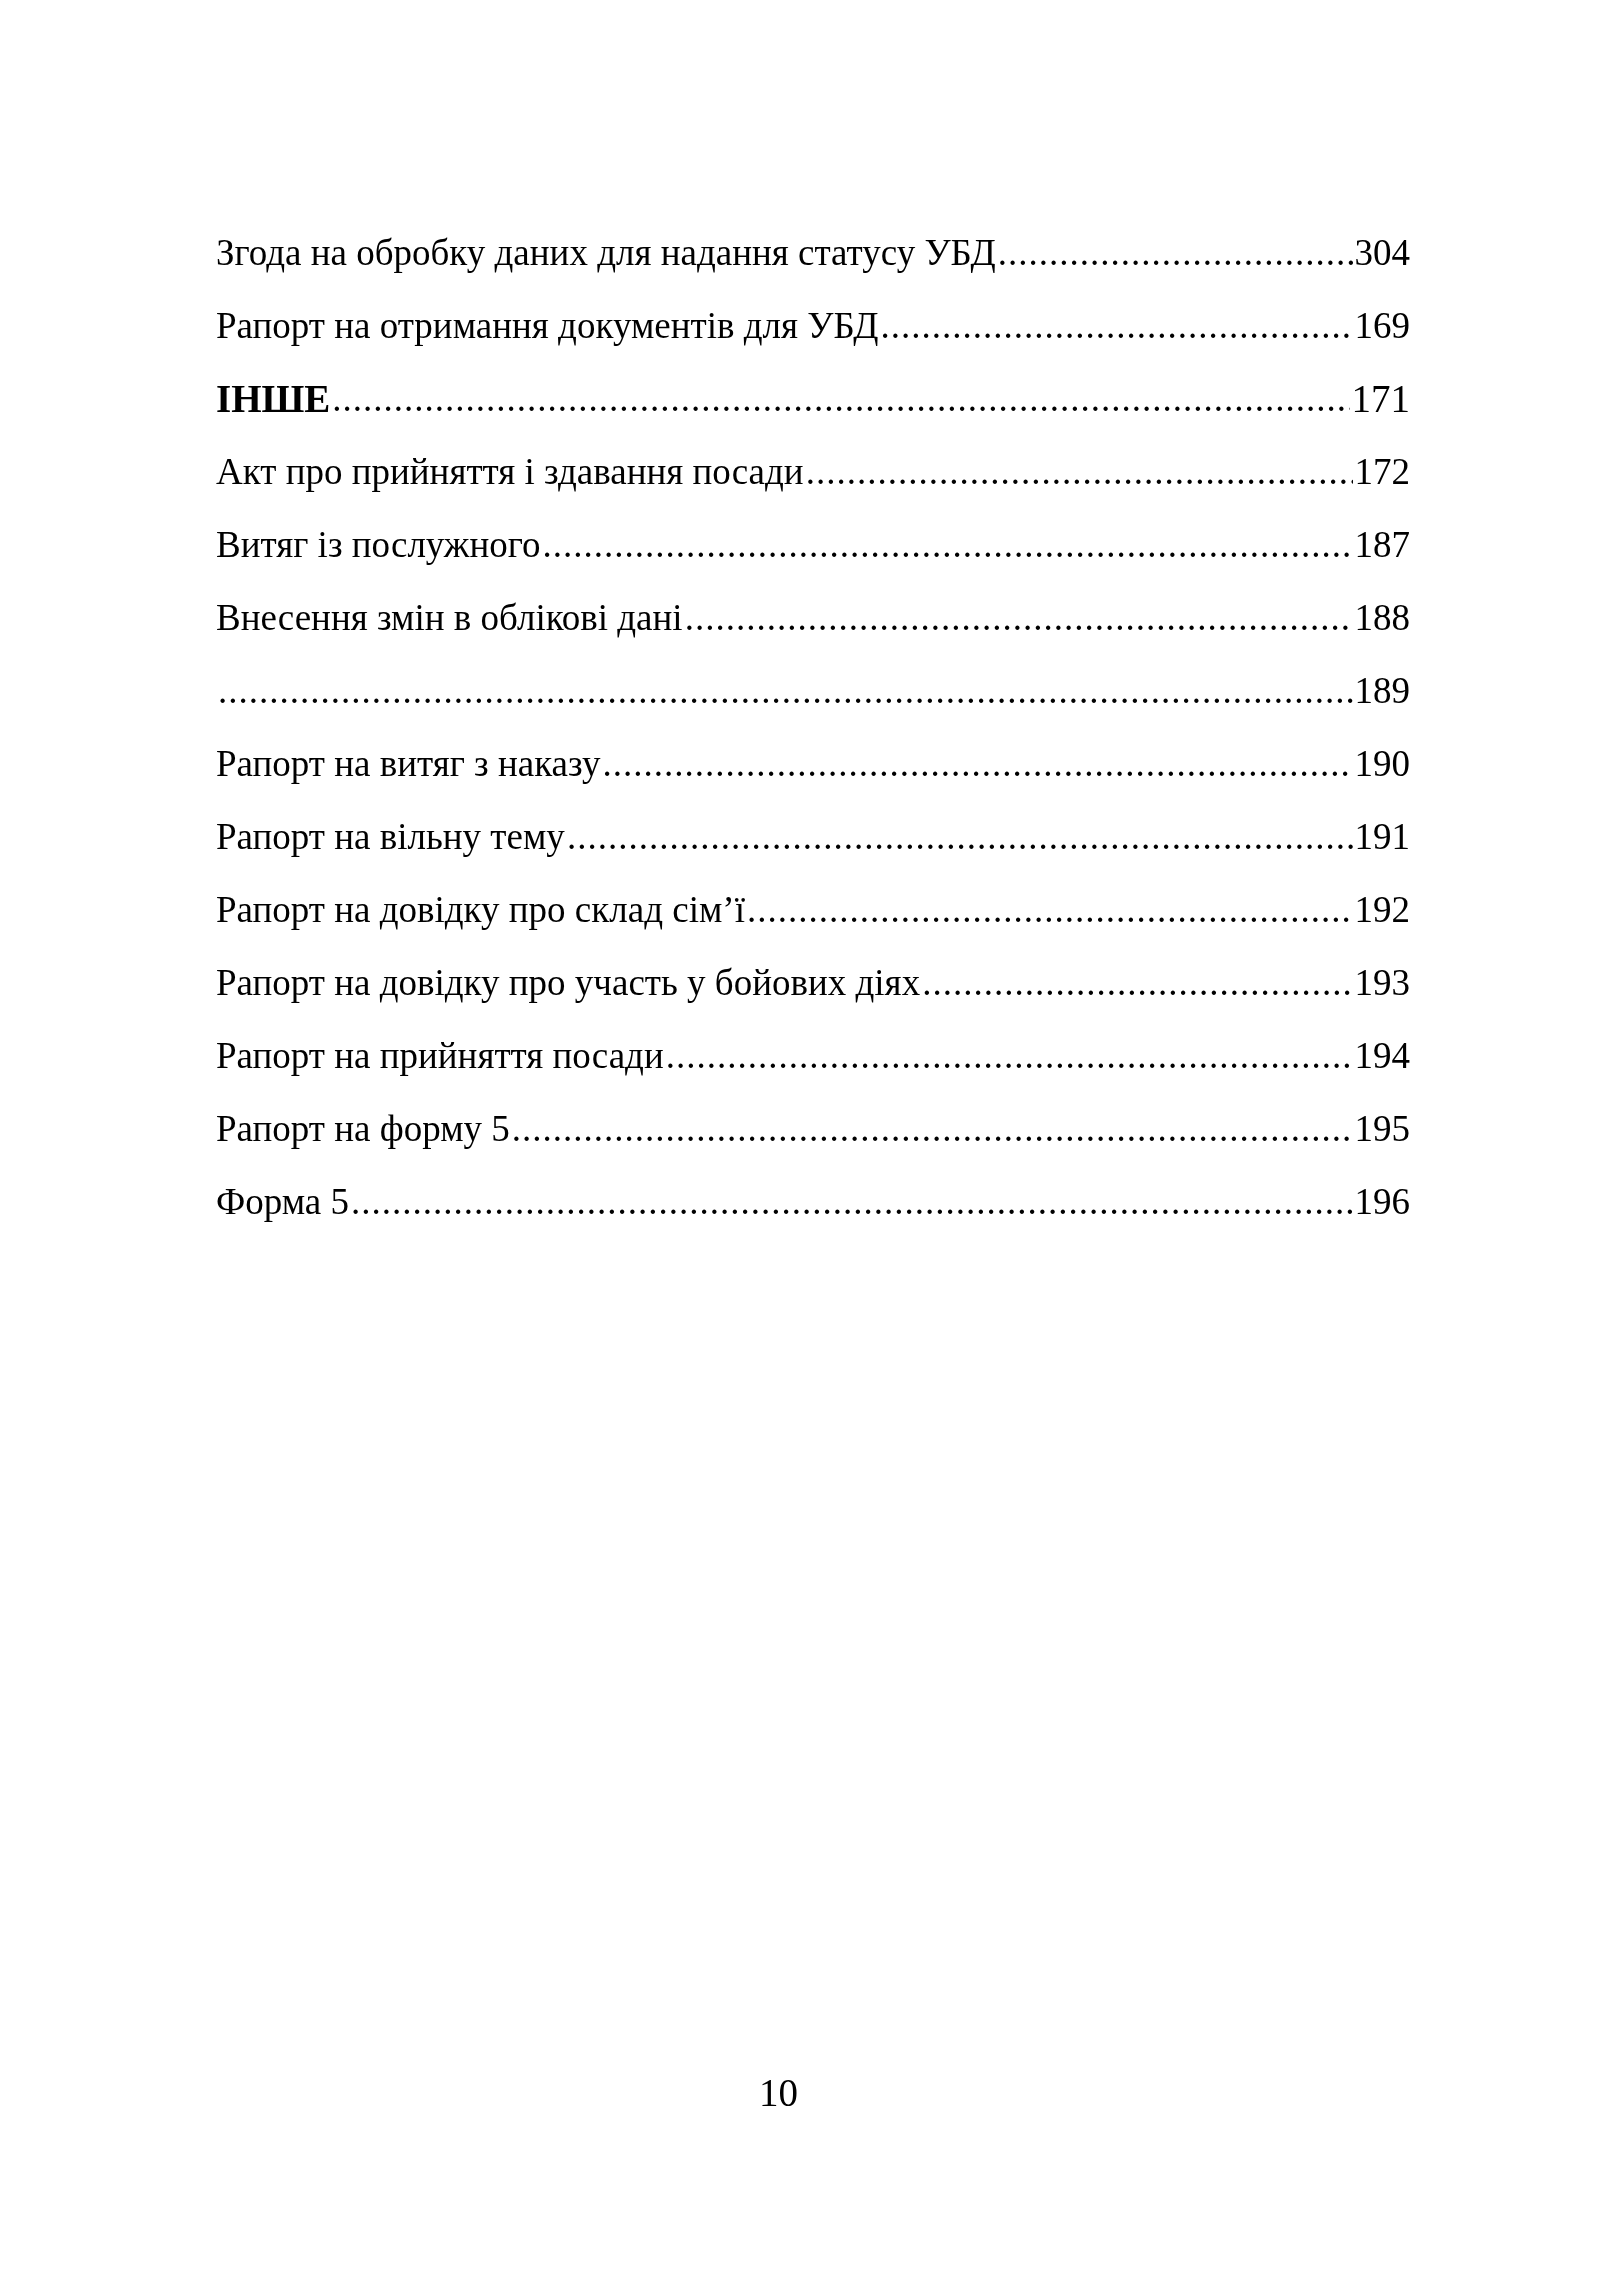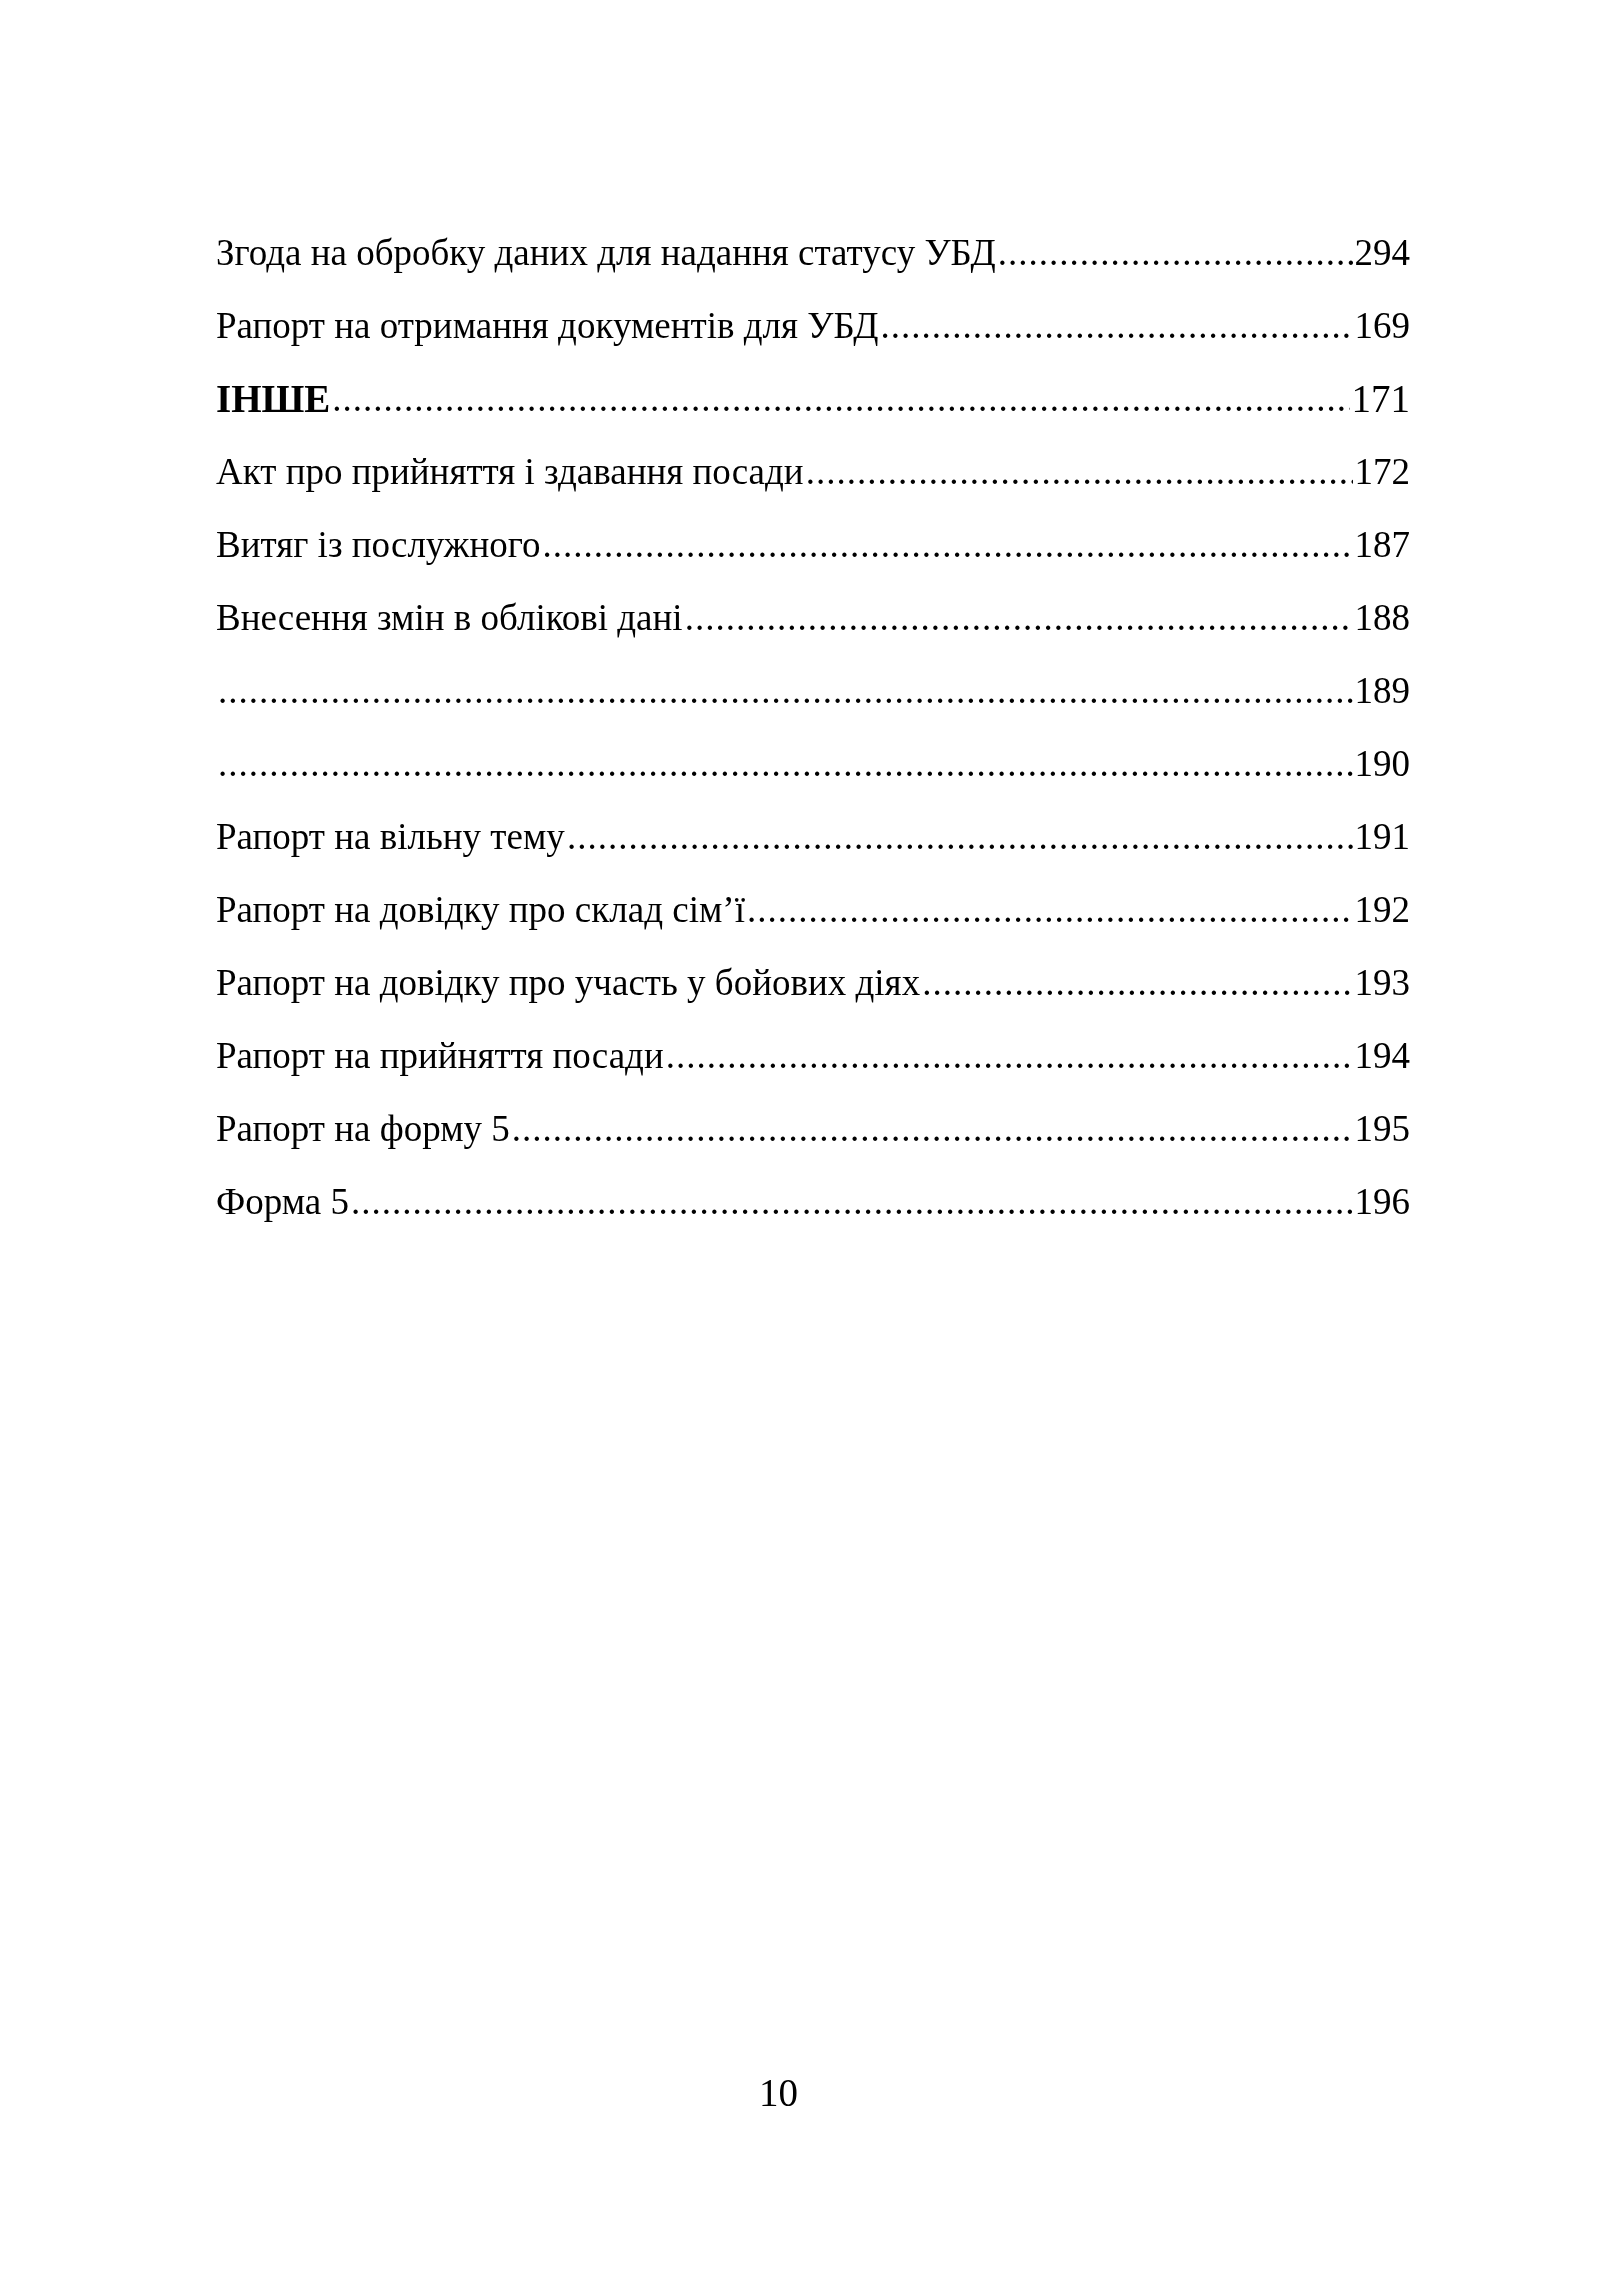--- a/index.html
+++ b/index.html
@@ -28,21 +28,21 @@
     text-align: center; font-size: 39px;
   }
 </style>
 </head>
 <body>
 
 <div class="toc">
   <div class="toc-row">
     <span class="toc-title">Згода на обробку даних для надання статусу УБД</span>
     <span class="toc-dots"></span>
-    <span class="toc-page">294</span>
+    <span class="toc-page">304</span>
   </div>
   <div class="toc-row">
     <span class="toc-title">Рапорт на отримання документів для УБД</span>
     <span class="toc-dots"></span>
     <span class="toc-page">169</span>
   </div>
   <div class="toc-row section">
     <span class="toc-title">ІНШЕ</span>
     <span class="toc-dots"></span>
     <span class="toc-page">171</span>
@@ -60,20 +60,21 @@
   <div class="toc-row">
     <span class="toc-title">Внесення змін в облікові дані</span>
     <span class="toc-dots"></span>
     <span class="toc-page">188</span>
   </div>
   <div class="toc-row">
     <span class="toc-dots"></span>
     <span class="toc-page">189</span>
   </div>
   <div class="toc-row">
+    <span class="toc-title">Рапорт на витяг з наказу</span>
     <span class="toc-dots"></span>
     <span class="toc-page">190</span>
   </div>
   <div class="toc-row">
     <span class="toc-title">Рапорт на вільну тему</span>
     <span class="toc-dots"></span>
     <span class="toc-page">191</span>
   </div>
   <div class="toc-row">
     <span class="toc-title">Рапорт на довідку про склад сім’ї</span>

